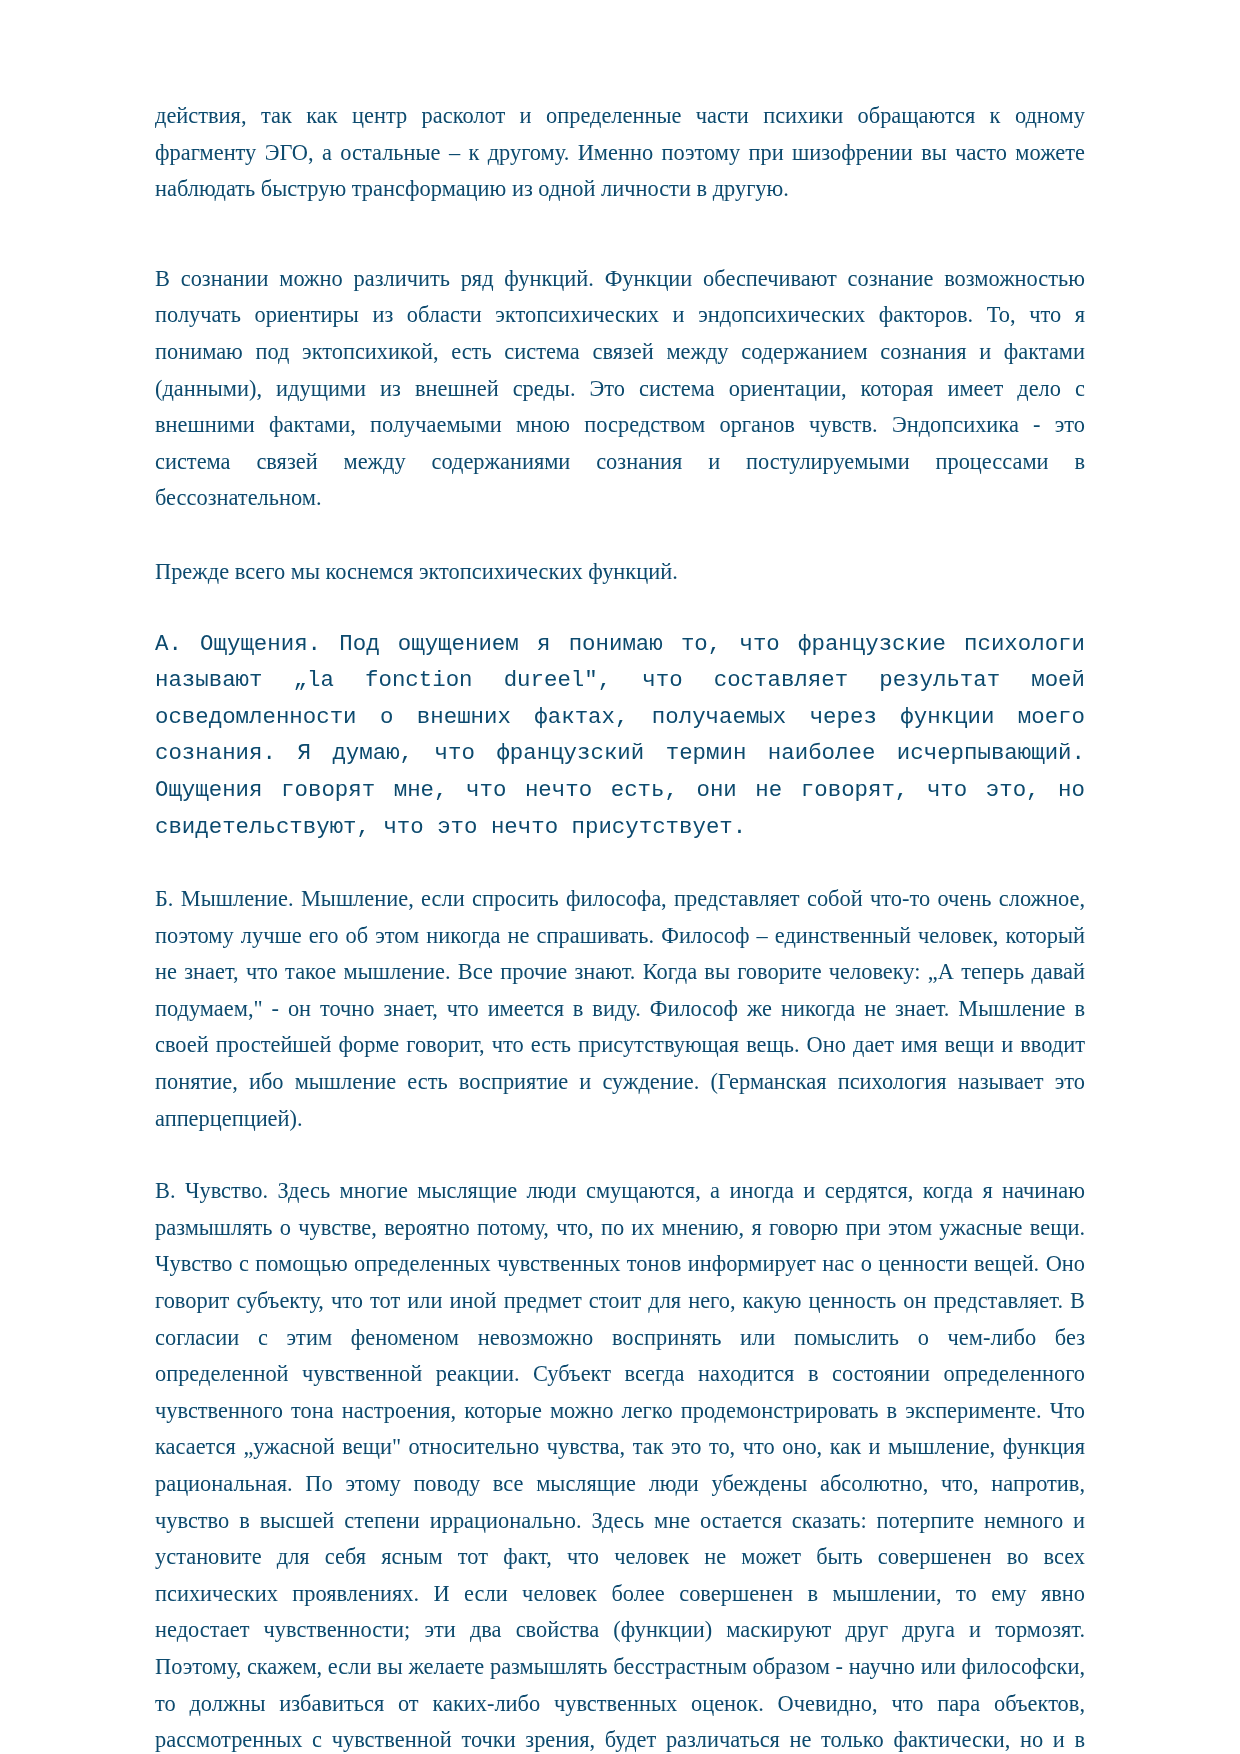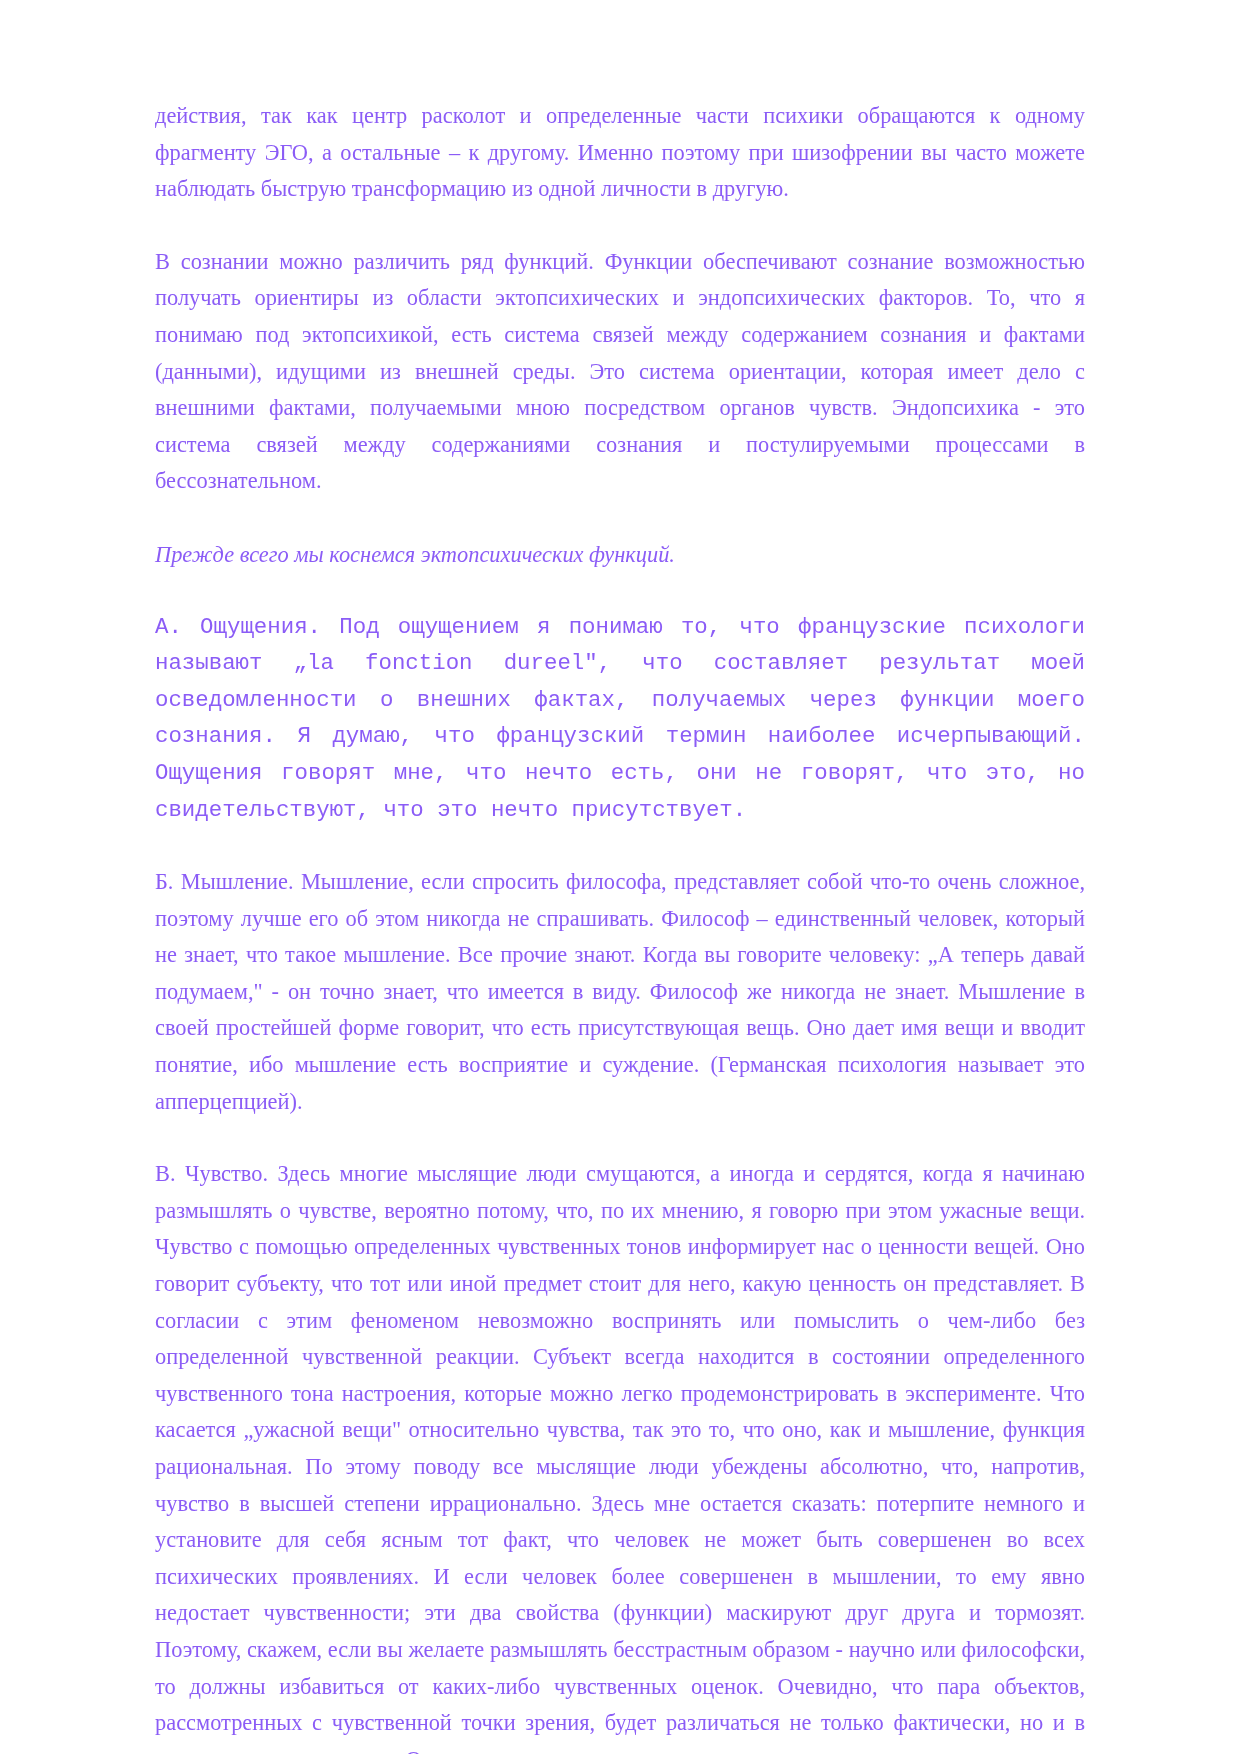--- a/index.html
+++ b/index.html
@@ -37,26 +37,26 @@
   p.para {
     margin: 0;
     padding: 0;
     text-align: justify;
     text-justify: inter-word;
     font-size: 22.4px;
     line-height: 36.6px;
     letter-spacing: 0.0px;
     word-spacing: 0px;
     hyphens: none;
-    color: #8b5cf6;
+    color: #0c4a6e;
   }
 
   
-  p.gap-1  { margin-top: 36px; }
-  p.gap-2  { margin-top: 37px; font-style: italic; }
+  p.gap-1  { margin-top: 53px; }
+  p.gap-2  { margin-top: 37px; }
   p.gap-3  { margin-top: 35px; font-family: Liberation Mono, monospace; }
   p.gap-4  { margin-top: 36px; }
   p.gap-5  { margin-top: 36px; }
 
   
   p.cont { text-indent: 0; }
 
   
   p.lead-space { text-indent: 0; }
 

